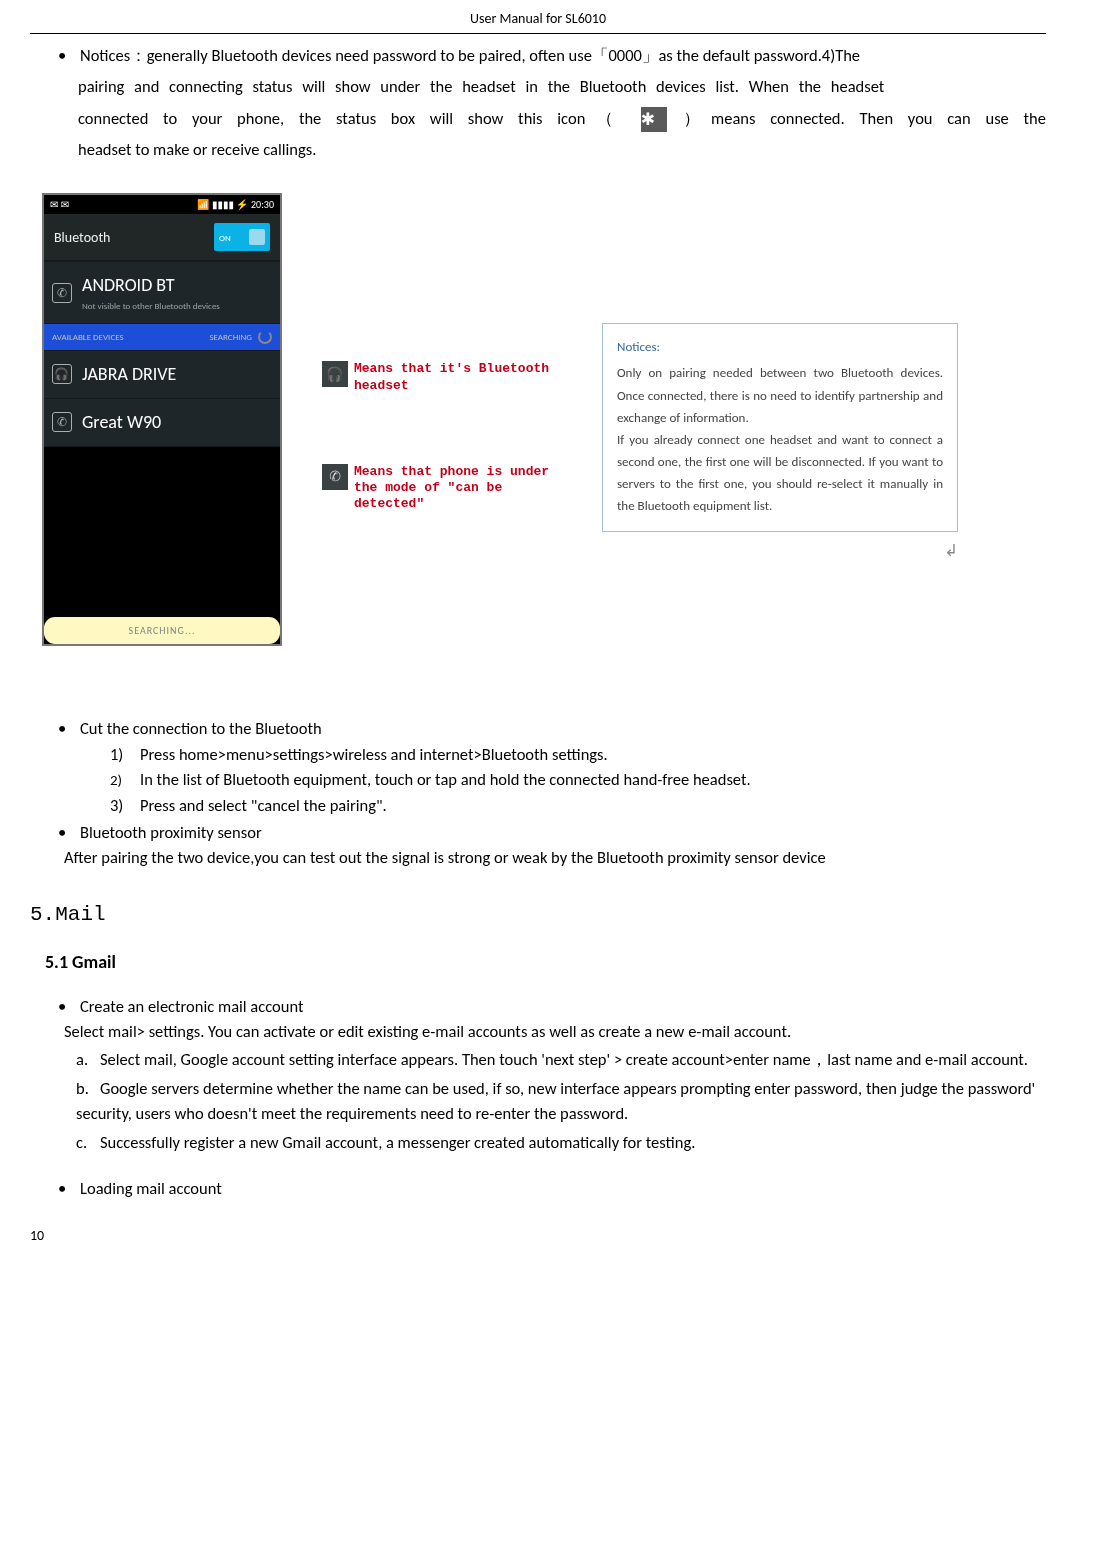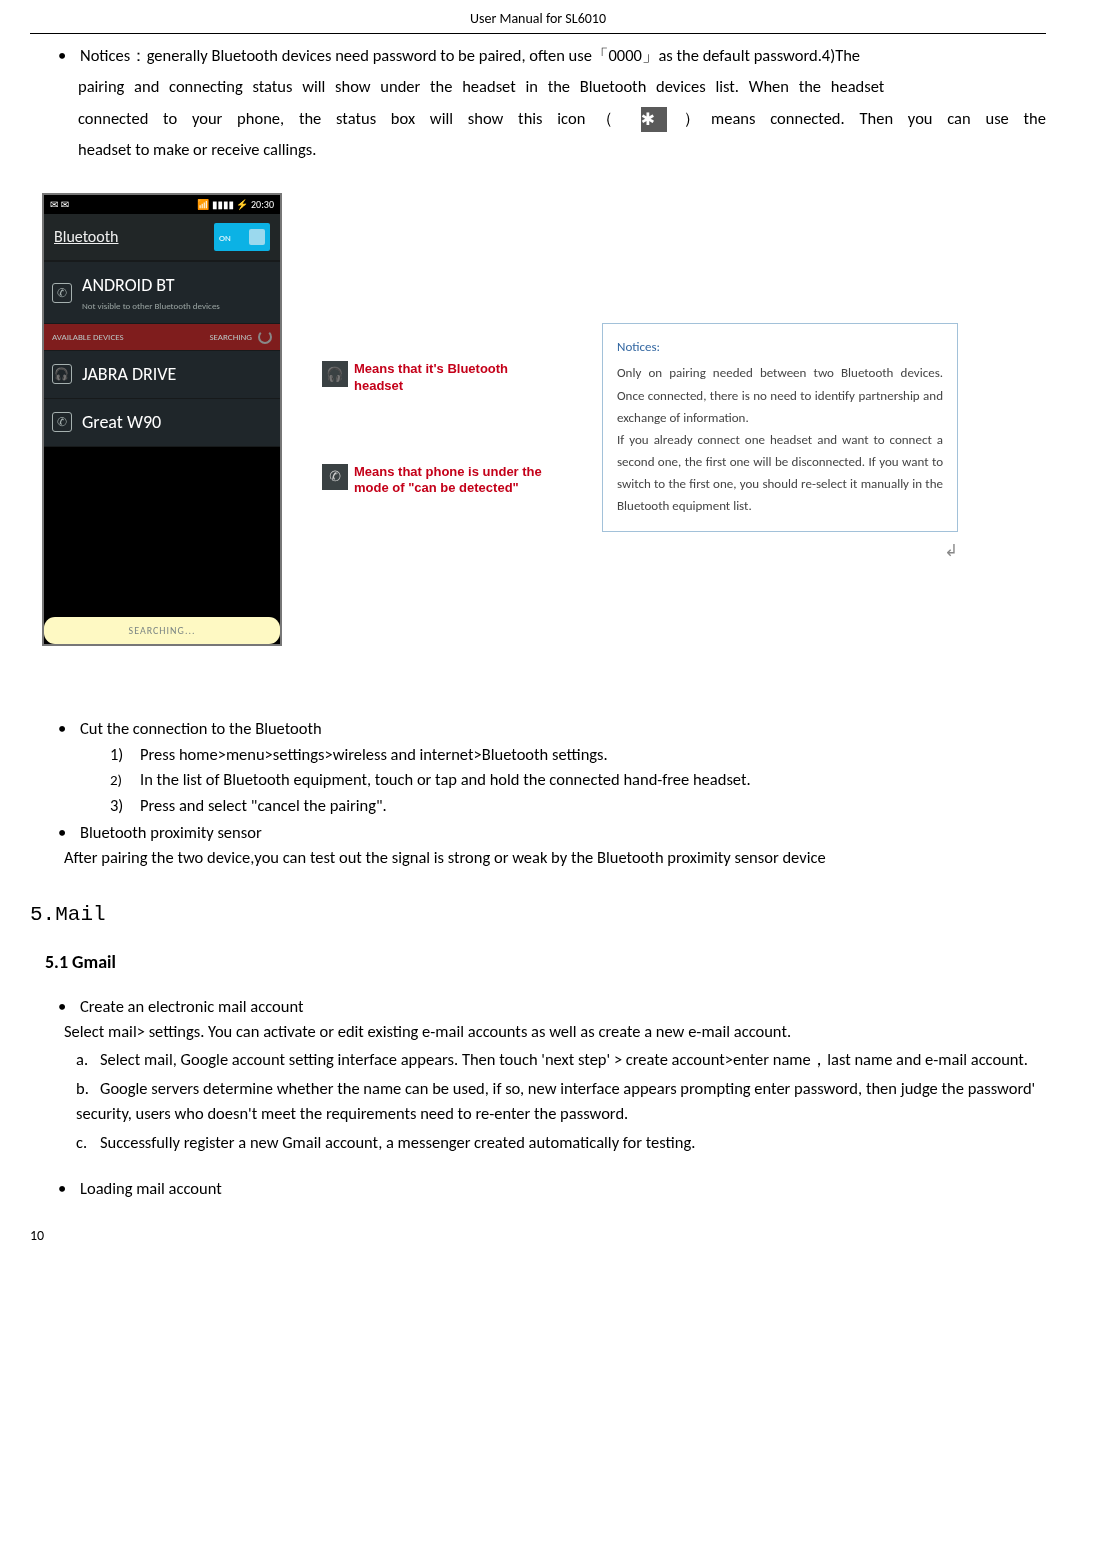--- a/index.html
+++ b/index.html
@@ -85,21 +85,21 @@
       justify-content: space-between;
     }
     .bt-header {
       background: #212627;
       padding: 9px 10px;
       display: flex;
       justify-content: space-between;
       align-items: center;
       border-bottom: 2px solid #171a1b;
     }
-    .bt-header-text { font-size: 16px; color: #eee; text-decoration: underline; }
+    .bt-header-text { font-size: 14px; color: #eee; }
     .toggle {
       width: 56px; height: 28px; background: #0bb2e5;
       border-radius: 2px;
       text-align: right;
       padding: 2px 5px;
       font-size: 9px; color: #fff;
       display: flex; justify-content: space-between; align-items: center; gap: 4px;
     }
     .toggle-knob { width: 16px; height: 16px; background: #9bd9ee; border-radius: 2px; }
     .dev-row {
@@ -111,21 +111,21 @@
       border-bottom: 1px solid #171a1b;
     }
     .dev-ic {
       width: 20px; height: 20px; border: 1.5px solid #a5b0af; border-radius: 3px;
       display: flex; align-items: center; justify-content: center;
       font-size: 12px; color: #a5b0af;
     }
     .dev-name { font-size: 18px; }
     .dev-sub { font-size: 9px; color: #9aa4a2; }
     .avail-row {
-      background: #7f1d1d;
+      background: #1d4ed8;
       padding: 6px 8px;
       display: flex; justify-content: space-between;
       font-size: 9px; color: #b9c4c3;
       border-bottom: 1px solid #171a1b;
     }
     .spin { width: 14px; height: 14px; border: 2px solid #888; border-top-color: transparent; border-radius: 50%; }
     .empty-area { height: 170px; background: #000; }
     .search-bar { background: #fef9c3; text-align: center; font-size: 10px; color: #7c8684; padding: 6px; letter-spacing: 1px; border-radius: 11px; }
 
     
@@ -135,21 +135,21 @@
       gap: 6px;
       margin-bottom: 70px;
     }
     .annot-icon-box {
       width: 26px; height: 26px; background: #3a4143;
       display: flex; align-items: center; justify-content: center;
       color: #ccc; font-size: 14px;
       flex-shrink: 0;
     }
     .annot-text {
-      font-family: Liberation Sans, sans-serif;
+      font-family: Liberation Mono, monospace;
       color: #c40019;
       font-size: 13px;
       font-weight: bold;
       line-height: 1.25;
     }
     .annot-top { margin-top: 168px; }
     .annot-bot { margin-top: 10px; }
 
     
     .notice-box {
@@ -243,21 +243,21 @@
       <div class="annot-block annot-bot">
         <span class="annot-icon-box">✆</span>
         <span class="annot-text">Means that phone is under the mode of "can be detected"</span>
       </div>
     </div>
 
     <div class="notice-col">
       <div class="notice-box">
         <div class="notice-title">Notices:</div>
         <div>Only on pairing needed between two Bluetooth devices. Once connected, there is no need to identify partnership and exchange of information.</div>
-        <div>If you already connect one headset and want to connect a second one, the first one will be disconnected. If you want to switch to the first one, you should re-select it manually in the Bluetooth equipment list.</div>
+        <div>If you already connect one headset and want to connect a second one, the first one will be disconnected. If you want to servers to the first one, you should re-select it manually in the Bluetooth equipment list.</div>
       </div>
       <div style="text-align:right; color:#888; margin-top:6px;">↲</div>
     </div>
   </div>
 
   <div style="height: 40px;"></div>
 
   <div class="bullet-row">Cut the connection to the Bluetooth</div>
   <div class="step-list">
     <div class="step-item"><span class="step-no">1)</span><span>Press home&gt;menu&gt;settings&gt;wireless and internet&gt;Bluetooth settings.</span></div>

